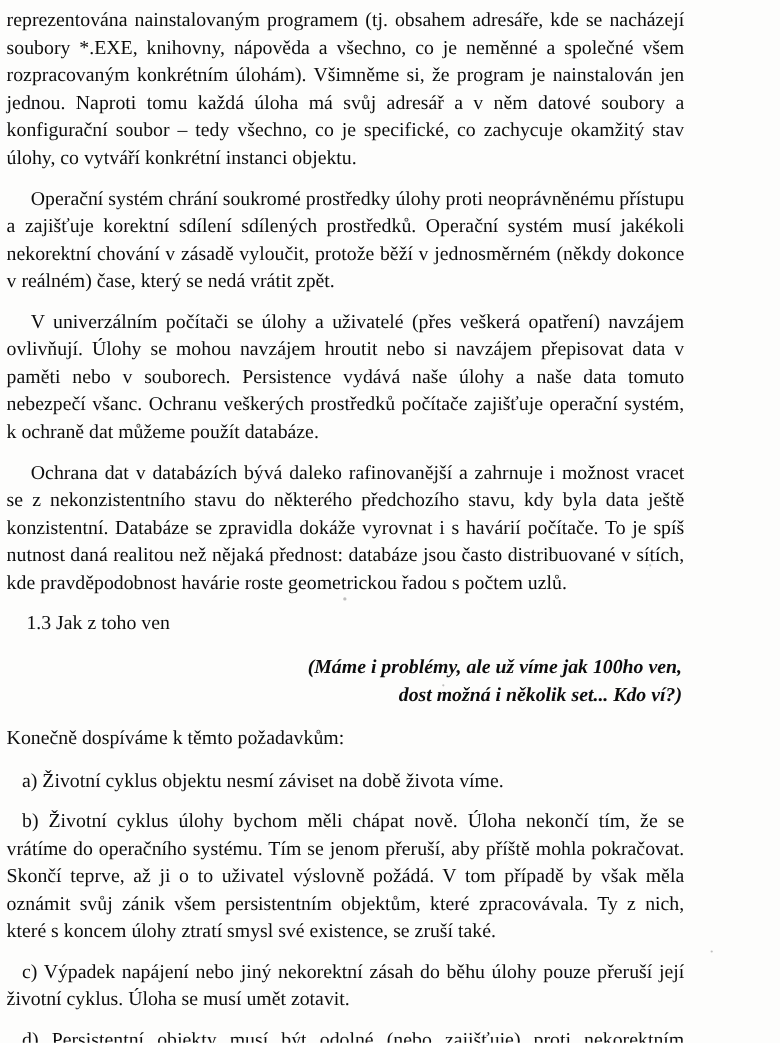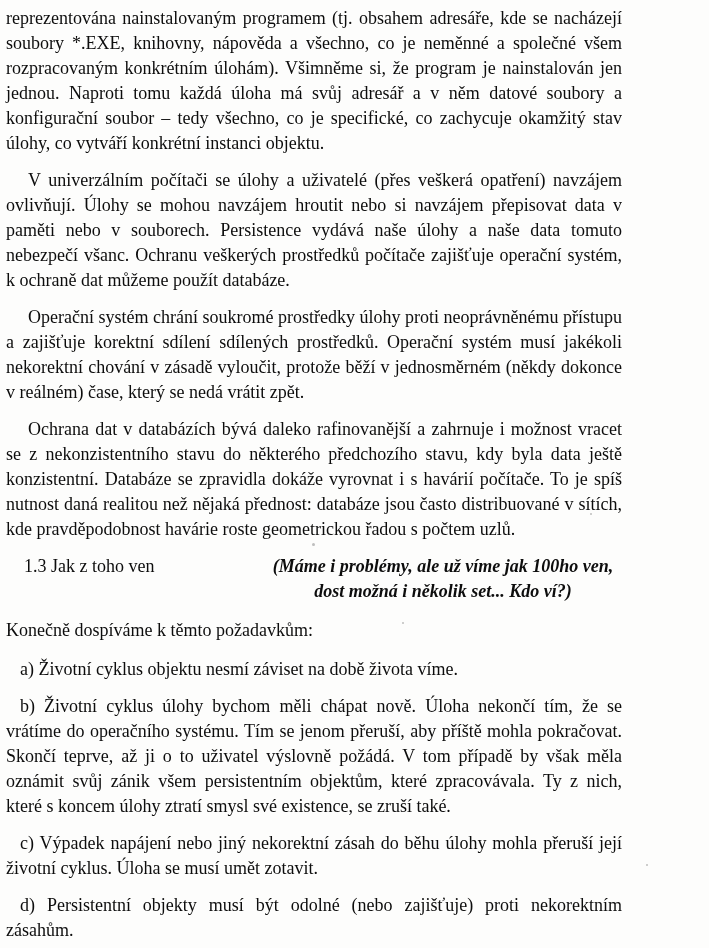--- a/index.html
+++ b/index.html
@@ -39,22 +39,23 @@
     flex:0 0 260px;
     padding-left:18px;
     font-size:18px;
     font-weight:normal;
     text-align:left;
   }
   .section-note{
     flex:1;
     font-style:italic;
     font-weight:bold;
-    text-align:center;
+    text-align:right;
     padding-right:2px;
+    margin-top:40px;
   }
   .intro{ margin-bottom:14px; }
   .req-label{ white-space:pre; }
   
   .speck{
     position:absolute;
     width:3px; height:3px;
     border-radius:50%;
     background:#8a8a8a;
     opacity:.55;
@@ -66,38 +67,38 @@
   .speck.s4{ left:476px; top:17px;  width:2px; height:2px; }
   .speck.s5{ left:646px; top:864px; width:2px; height:2px; }
 </style>
 </head>
 <body>
 
 <div class="page">
 
   <p class="para no-indent">reprezentována nainstalovaným programem (tj. obsahem adresáře, kde se nacházejí soubory *.EXE, knihovny, nápověda a všechno, co je neměnné a společné všem rozpracovaným konkrétním úlohám). Všimněme si, že program je nainstalován jen jednou. Naproti tomu každá úloha má svůj adresář a v něm datové soubory a konfigurační soubor – tedy všechno, co je specifické, co zachycuje okamžitý stav úlohy, co vytváří konkrétní instanci objektu.</p>
 
+  <p class="para">Operační systém chrání soukromé prostředky úlohy proti neoprávněnému přístupu a zajišťuje korektní sdílení sdílených prostředků. Operační systém musí jakékoli nekorektní chování v zásadě vyloučit, protože běží v jednosměrném (někdy dokonce v reálném) čase, který se nedá vrátit zpět.</p>
+
   <p class="para">V univerzálním počítači se úlohy a uživatelé (přes veškerá opatření) navzájem ovlivňují. Úlohy se mohou navzájem hroutit nebo si navzájem přepisovat data v paměti nebo v souborech. Persistence vydává naše úlohy a naše data tomuto nebezpečí všanc. Ochranu veškerých prostředků počítače zajišťuje operační systém, k ochraně dat můžeme použít databáze.</p>
-
-  <p class="para">Operační systém chrání soukromé prostředky úlohy proti neoprávněnému přístupu a zajišťuje korektní sdílení sdílených prostředků. Operační systém musí jakékoli nekorektní chování v zásadě vyloučit, protože běží v jednosměrném (někdy dokonce v reálném) čase, který se nedá vrátit zpět.</p>
 
   <p class="para">Ochrana dat v databázích bývá daleko rafinovanější a zahrnuje i možnost vracet se z nekonzistentního stavu do některého předchozího stavu, kdy byla data ještě konzistentní. Databáze se zpravidla dokáže vyrovnat i s havárií počítače. To je spíš nutnost daná realitou než nějaká přednost: databáze jsou často distribuované v sítích, kde pravděpodobnost havárie roste geometrickou řadou s počtem uzlů.</p>
 
   <div class="section-row">
     <h2 class="section-title">1.3 Jak z toho ven</h2>
     <div class="section-note">(Máme i problémy, ale už víme jak 100ho ven, dost možná i několik set... Kdo ví?)</div>
   </div>
 
   <p class="para no-indent intro">Konečně dospíváme k těmto požadavkům:</p>
 
   <p class="para item"><span class="req-label">a)</span> <span>Životní cyklus objektu nesmí záviset na době života víme.</span></p>
 
   <p class="para item"><span class="req-label">b)</span> <span>Životní cyklus úlohy bychom měli chápat nově. Úloha nekončí tím, že se vrátíme do operačního systému. Tím se jenom přeruší, aby příště mohla pokračovat. Skončí teprve, až ji o to uživatel výslovně požádá. V tom případě by však měla oznámit svůj zánik všem persistentním objektům, které zpracovávala. Ty z nich, které s koncem úlohy ztratí smysl své existence, se zruší také.</span></p>
 
-  <p class="para item"><span class="req-label">c)</span> <span>Výpadek napájení nebo jiný nekorektní zásah do běhu úlohy mohla přeruší její životní cyklus. Úloha se musí umět zotavit.</span></p>
+  <p class="para item"><span class="req-label">c)</span> <span>Výpadek napájení nebo jiný nekorektní zásah do běhu úlohy pouze přeruší její životní cyklus. Úloha se musí umět zotavit.</span></p>
 
   <p class="para item"><span class="req-label">d)</span> <span>Persistentní objekty musí být odolné (nebo zajišťuje) proti nekorektním zásahům.</span></p>
 
   <span class="speck s1"></span>
   <span class="speck s2"></span>
   <span class="speck s3"></span>
   <span class="speck s4"></span>
   <span class="speck s5"></span>
 </div>
 

